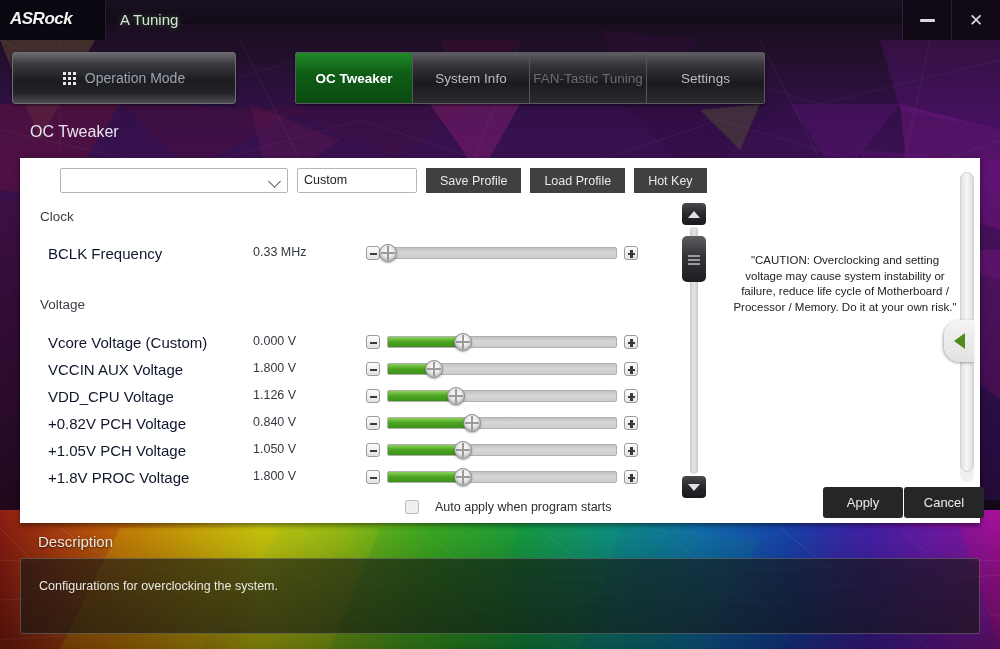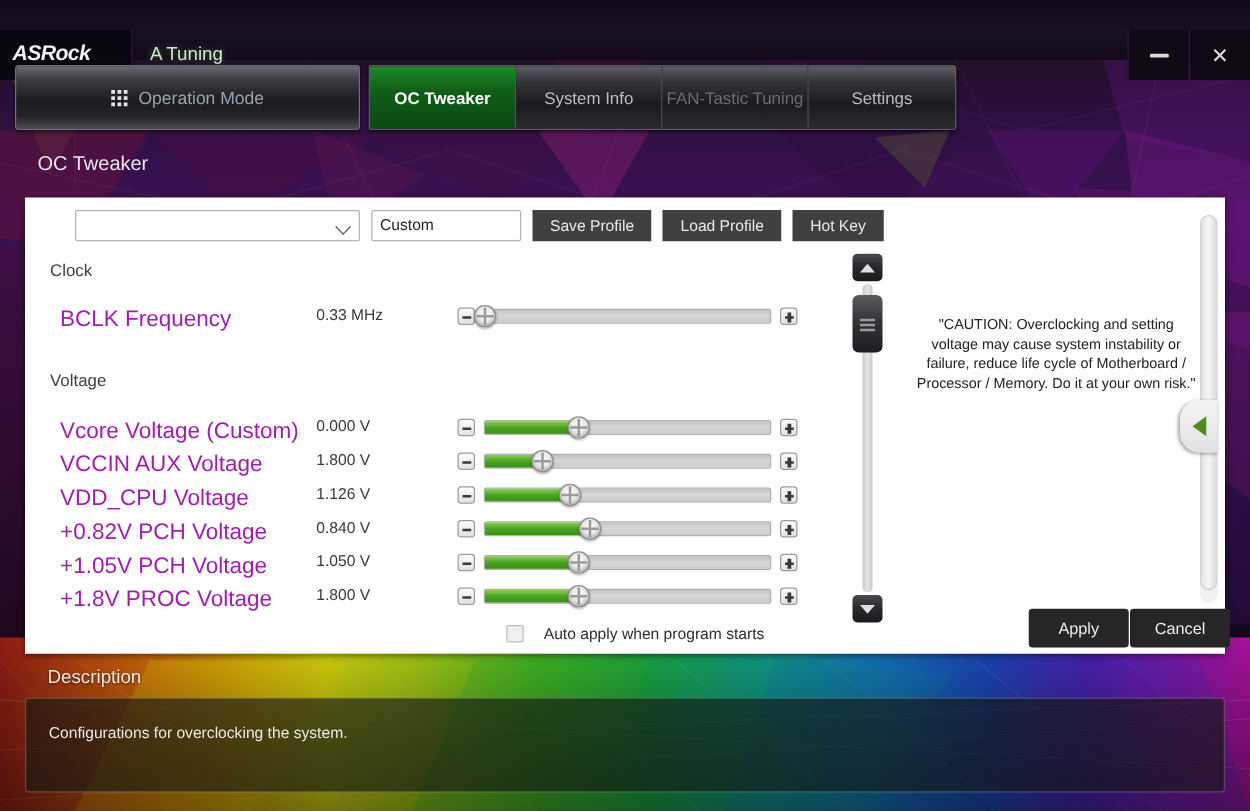--- a/index.html
+++ b/index.html
@@ -44,21 +44,20 @@
     position: absolute; left:0; right:0; top:510px; bottom:0;
     background: linear-gradient(180deg, rgba(0,0,0,0) 0%, rgba(0,0,0,0.18) 35%, rgba(0,0,0,0.45) 100%);
   }
   .poly-svg { position: absolute; inset: 0; width: 1000px; height: 649px; }
 
   
   .titlebar {
     position: absolute; left: 0; top: 0; width: 1000px; height: 24px;
     background: linear-gradient(180deg, #191020 0%, #160d1c 55%, #120a17 100%);
     z-index: 5;
-    margin-top: 24px;
   }
   .titlebar-dark-left {
     position: absolute; left: 0; top: 0; width: 106px; height: 40px;
     background: #0a0710;
     border-right: 1px solid #2a1c33;
   }
   .logo {
     position: absolute; left: 10px; top: 9px;
     color: #f2f2f2; font-size: 17px; font-weight: bold;
     font-style: italic; letter-spacing: -0.5px;
@@ -80,21 +79,21 @@
   }
   .win-btn span { color: #d8d8d8; font-size: 17px; line-height: 1; }
   .win-btn .min-glyph {
     display:block; width: 15px; height: 3px; background: #d8d8d8; border-radius: 1px;
   }
 
   
   .navrow { position: absolute; left: 0; top: 52px; width: 1000px; height: 52px; z-index: 5; }
 
   .opmode {
-    position: absolute; left: 12px; top: 0; width: 276px; height: 52px;
+    position: absolute; left: 12px; top: 0; width: 224px; height: 52px;
     border: 1px solid #6e6e74;
     border-radius: 3px;
     background: linear-gradient(180deg, #6a6a70 0%, #3a3a40 22%, #1c1c20 55%, #242428 80%, #4a4a50 100%);
     display: flex; align-items: center; justify-content: center;
     cursor: pointer;
     box-shadow: 0 1px 3px rgba(0,0,0,0.6);
   }
   .grid-icon { display: grid; grid-template-columns: repeat(3, 3px); gap: 2px; margin-right: 9px; }
   .grid-icon i { width: 3px; height: 3px; background: #e6e6e6; display:block; }
   .opmode-label { color: #9aa4b0; font-size: 14px; }
@@ -159,21 +158,21 @@
     background: #404040; color: #e8e8e8; font-size: 12.5px;
     display: flex; align-items: center; justify-content: center;
     cursor: pointer; border: none;
   }
 
   
   .section-head {
     position: absolute; color: #3d3d45; font-size: 13.5px;
   }
   .row { position: absolute; height: 22px; }
-  .row-label { position: absolute; left: 0; top: 3px; color: #a21caf; font-size: 18px; white-space: nowrap; text-align: center; }
+  .row-label { position: absolute; left: 0; top: 3px; color: #0f172a; font-size: 15px; white-space: nowrap; text-align: center; }
   .row-value { position: absolute; left: 205px; top: 3px; color: #343a40; font-size: 12.5px; }
 
   
   .slider { position: absolute; left: 318px; top: 0; width: 272px; height: 22px; }
   .sq-btn {
     position: absolute; top: 4px; width: 14px; height: 14px;
     border: 1px solid #9b9b9b; border-radius: 3px;
     background: linear-gradient(180deg, #fdfdfd 0%, #e2e2e2 100%);
     cursor: pointer;
   }

